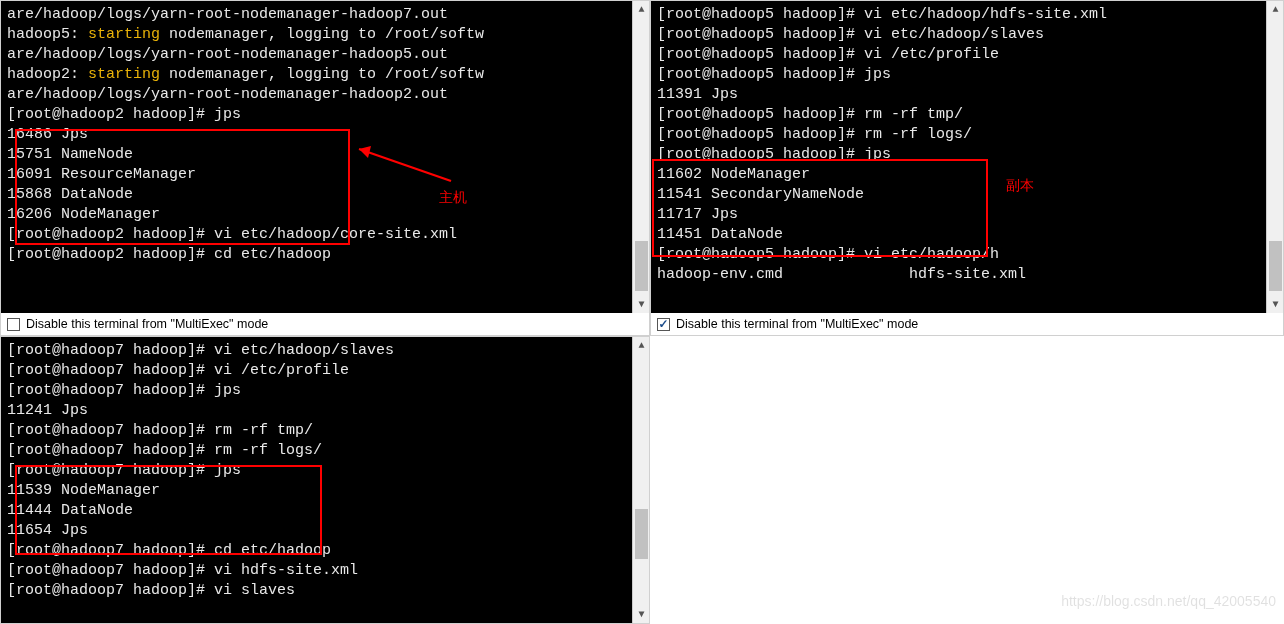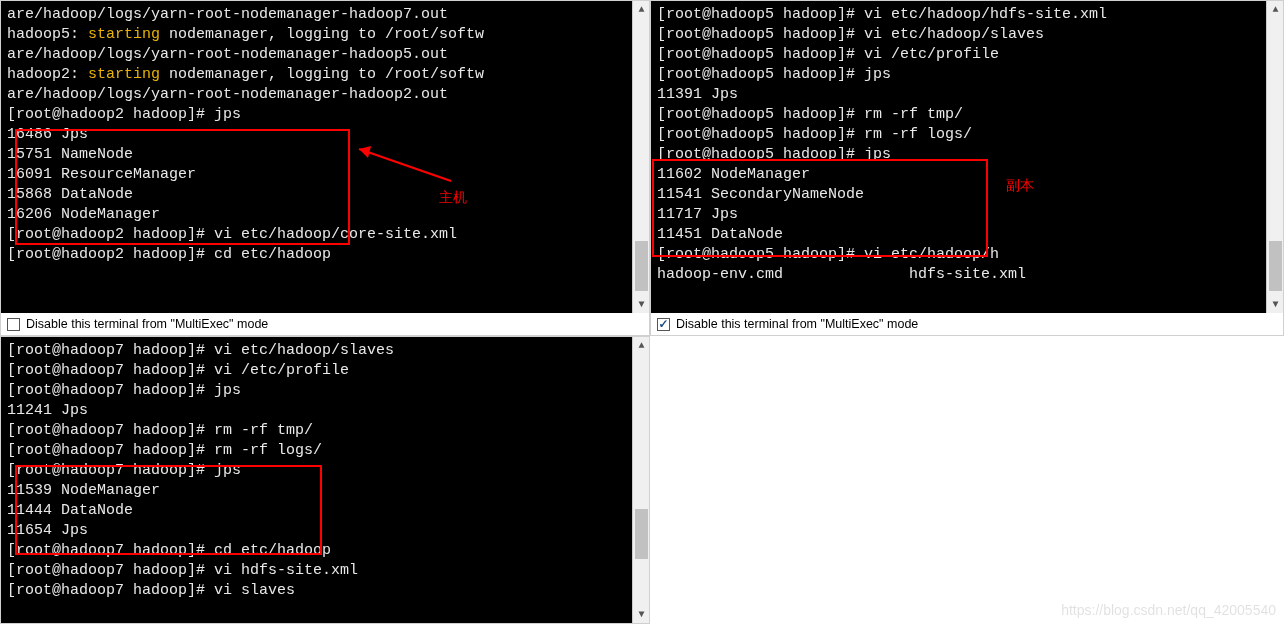--- a/index.html
+++ b/index.html
@@ -103,21 +103,21 @@
   .annot-text {
     position: absolute;
     color: #ff0000;
     font-family: "Microsoft YaHei", SimSun, sans-serif;
     font-size: 14px;
     pointer-events: none;
   }
   .watermark {
     position: absolute;
     right: 8px;
-    bottom: 6px;
+    bottom: 15px;
     font-family: Arial, sans-serif;
     font-size: 14px;
     color: rgba(0,0,0,0.12);
     pointer-events: none;
     margin-left: 36px;
   }
   svg.arrow {
     position: absolute;
     pointer-events: none;
   }

